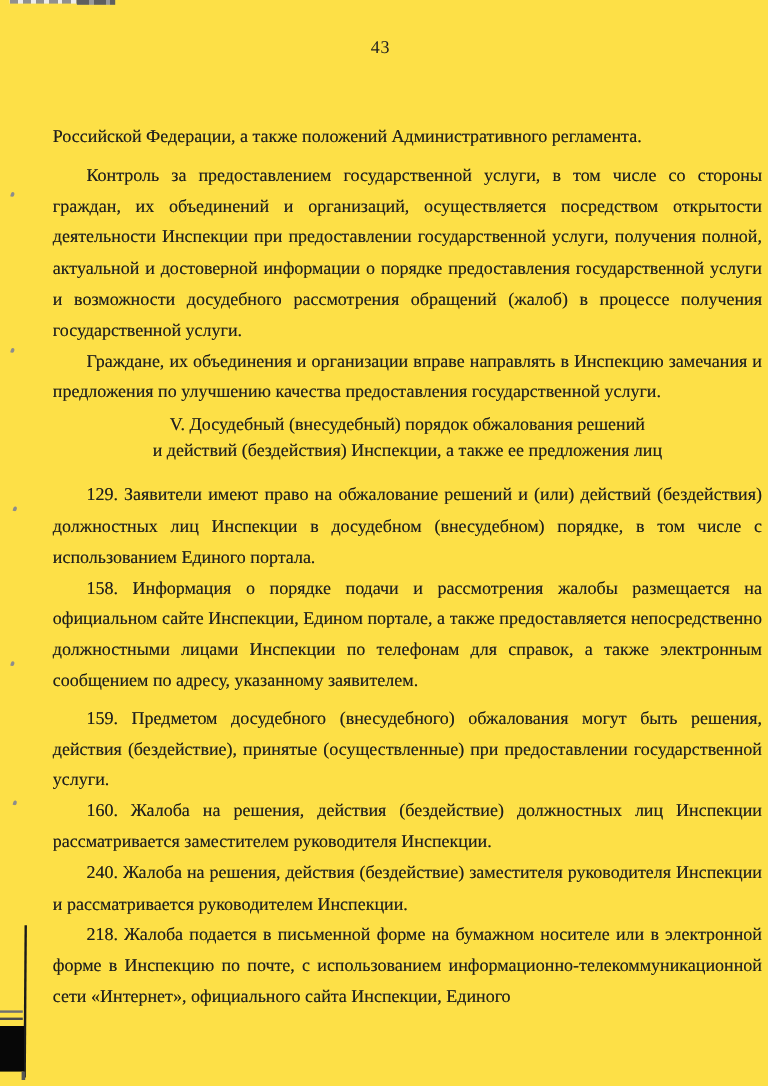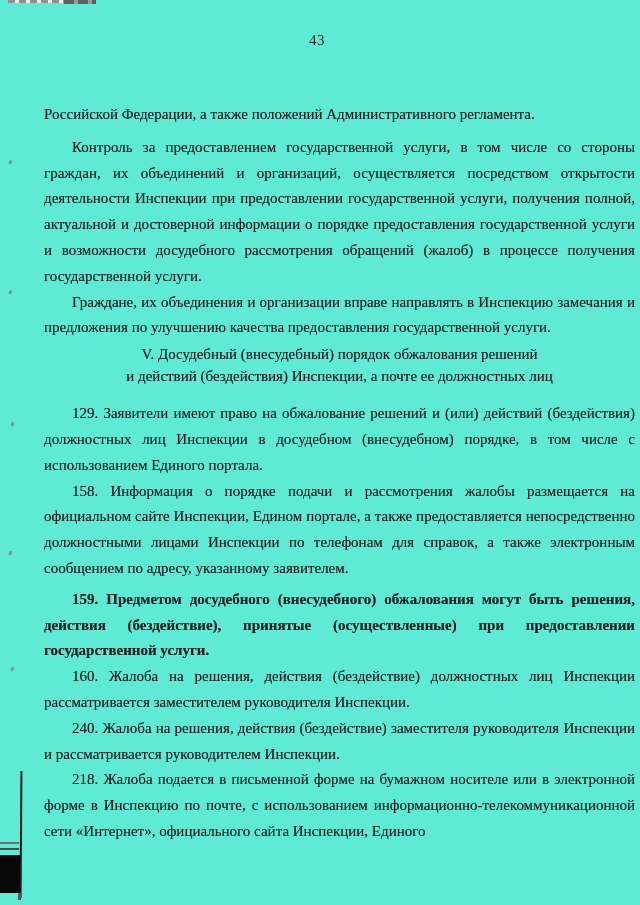--- a/index.html
+++ b/index.html
@@ -6,21 +6,21 @@
   body {
     width: 640px; height: 905px;
     background: #ffffff;
     position: relative;
     overflow: hidden;
     font-family: "Liberation Serif", serif;
     color: #1f1f1f;
   }
   .page {
     position: absolute; inset: 0;
-    background: #5eead4;
+    background: #fde047;
     overflow: hidden;
   }
 
   
   .dash-strip {
     position: absolute; left: 8px; top: 0; width: 56px; height: 3px;
     background: repeating-linear-gradient(90deg, #8f8f8f 0px, #8f8f8f 7px, #ececec 7px, #ececec 11px);
   }
   .dash-strip-dark {
     position: absolute; left: 64px; top: 0; width: 32px; height: 4px;
@@ -57,21 +57,21 @@
   .text-block {
     position: absolute; left: 44px; top: 58px; width: 591px;
     font-size: 15px; line-height: 25.8px;
     text-align: justify;
     text-shadow: 0 0 0.4px rgba(20,20,20,0.55);
     margin-top: 44px;
   }
   .text-block p { margin: 0; }
   .text-block p.indent { text-indent: 28px; }
   .text-block p.gap-top { margin-top: 7px; }
-  .text-block p.gap-small { margin-top: 5px; font-weight: bold; }
+  .text-block p.gap-small { margin-top: 5px; }
   .heading {
     text-align: center;
     line-height: 21.5px;
     margin-top: 3px;
     margin-bottom: 14px;
   }
 </style>
 </head>
 <body>
 
@@ -93,21 +93,21 @@
 
   <div class="page-number">43</div>
 
   <div class="text-block">
     <p>Российской Федерации, а также положений Административного регламента.</p>
     <p class="indent gap-top">Контроль за предоставлением государственной услуги, в том числе со стороны граждан, их объединений и организаций, осуществляется посредством открытости деятельности Инспекции при предоставлении государственной услуги, получения полной, актуальной и достоверной информации о порядке предоставления государственной услуги и возможности досудебного рассмотрения обращений (жалоб) в процессе получения государственной услуги.</p>
     <p class="indent">Граждане, их объединения и организации вправе направлять в Инспекцию замечания и предложения по улучшению качества предоставления государственной услуги.</p>
 
     <div class="heading">
       <div>V. Досудебный (внесудебный) порядок обжалования решений</div>
-      <div>и действий (бездействия) Инспекции, а почте ее должностных лиц</div>
+      <div>и действий (бездействия) Инспекции, а также ее предложения лиц</div>
     </div>
 
     <p class="indent">129. Заявители имеют право на обжалование решений и (или) действий (бездействия) должностных лиц Инспекции в досудебном (внесудебном) порядке, в том числе с использованием Единого портала.</p>
     <p class="indent">158. Информация о порядке подачи и рассмотрения жалобы размещается на официальном сайте Инспекции, Едином портале, а также предоставляется непосредственно должностными лицами Инспекции по телефонам для справок, а также электронным сообщением по адресу, указанному заявителем.</p>
     <p class="indent gap-small">159. Предметом досудебного (внесудебного) обжалования могут быть решения, действия (бездействие), принятые (осуществленные) при предоставлении государственной услуги.</p>
     <p class="indent">160. Жалоба на решения, действия (бездействие) должностных лиц Инспекции рассматривается заместителем руководителя Инспекции.</p>
     <p class="indent">240. Жалоба на решения, действия (бездействие) заместителя руководителя Инспекции и рассматривается руководителем Инспекции.</p>
     <p class="indent">218. Жалоба подается в письменной форме на бумажном носителе или в электронной форме в Инспекцию по почте, с использованием информационно-телекоммуникационной сети «Интернет», официального сайта Инспекции, Единого</p>
   </div>
 

